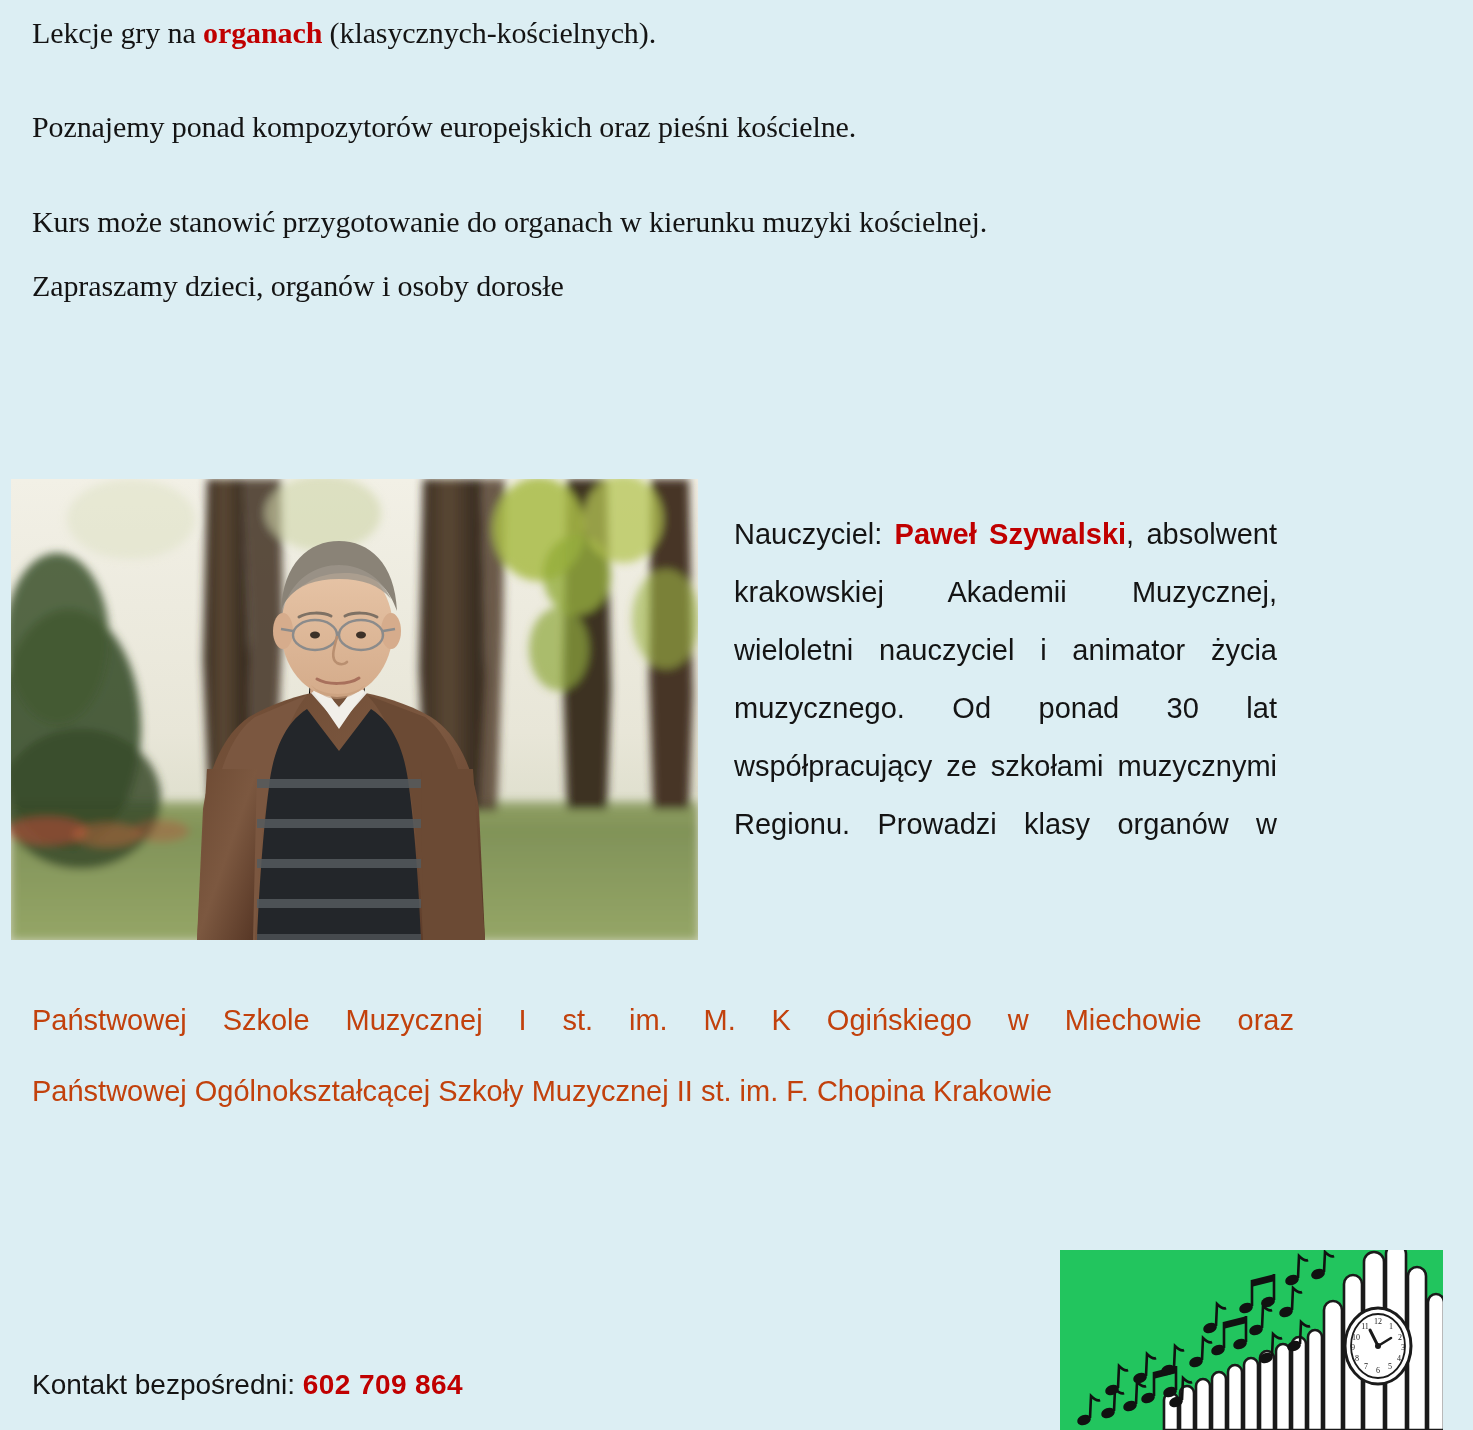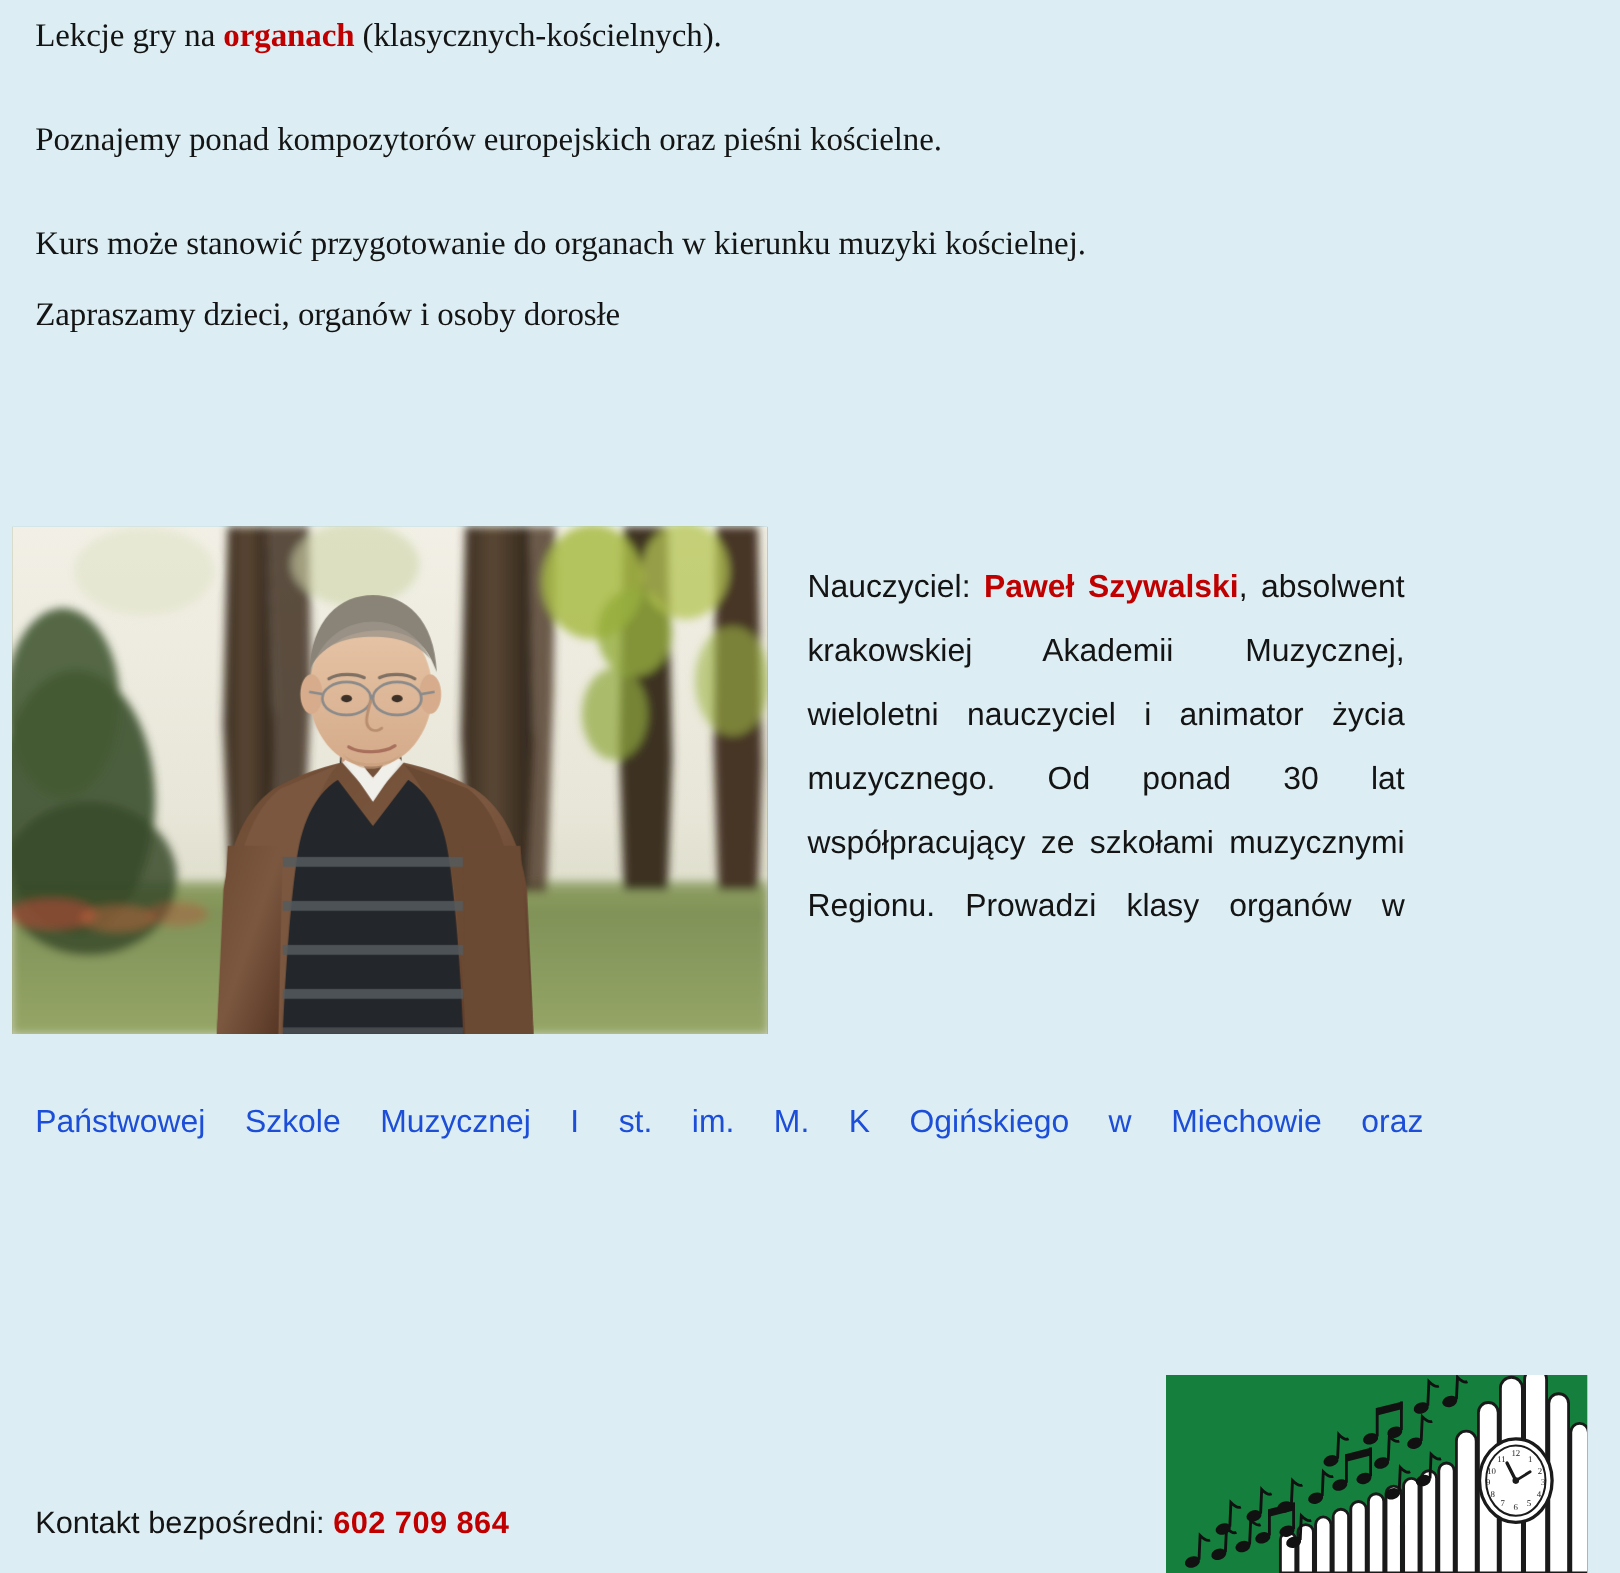--- a/index.html
+++ b/index.html
@@ -79,21 +79,21 @@
   .bio-full {
     position: absolute;
     left: 32px;
     top: 985px;
     width: 1262px;
   }
   .bio-full p {
     margin: 0;
     font-size: 29px;
     line-height: 2.45;
-    color: #1d4ed8;
+    color: #c2410c;
   }
   .bio-full p.justified {
     text-align: justify;
     text-align-last: justify;
   }
 
   
   .contact {
     position: absolute;
     left: 32px;
@@ -109,21 +109,21 @@
     letter-spacing: 0.4px;
   }
 
   
   .logo-panel {
     position: absolute;
     left: 1060px;
     top: 1250px;
     width: 383px;
     height: 180px;
-    background: #15803d;
+    background: #22c55e;
     overflow: hidden;
     text-align: center;
   }
   .logo-panel svg { display: block; width: 100%; height: 100%; }
 </style>
 </head>
 <body>
 
 <div class="page">
 
@@ -272,20 +272,21 @@
       </g>
     </svg>
   </div>
 
   <div class="bio-col">
     <p><span>Nauczyciel:</span> <span class="red-bold">Paweł Szywalski</span><span>, absolwent krakowskiej Akademii Muzycznej, wieloletni nauczyciel i animator życia muzycznego. Od ponad 30 lat współpracujący ze szkołami muzycznymi Regionu. Prowadzi klasy organów w</span></p>
   </div>
 
   <div class="bio-full">
     <p class="justified">Państwowej Szkole Muzycznej I st. im. M. K Ogińskiego w Miechowie oraz</p>
+    <p>Państwowej Ogólnokształcącej Szkoły Muzycznej II st. im. F. Chopina Krakowie</p>
   </div>
 
   <div class="contact"><span>Kontakt bezpośredni: </span><span class="phone">602 709 864</span></div>
 
   <div class="logo-panel">
     <svg viewBox="0 0 383 180" preserveAspectRatio="xMidYMax meet">
       <g stroke="#1a1a1a" fill="#ffffff" stroke-width="2.6" stroke-linejoin="round">
 
         <path d="M104 180 L104 150 a7 7 0 0 1 14 0 L118 180 Z"></path>
         <path d="M120 180 L120 143 a7 7 0 0 1 14 0 L134 180 Z"></path>

